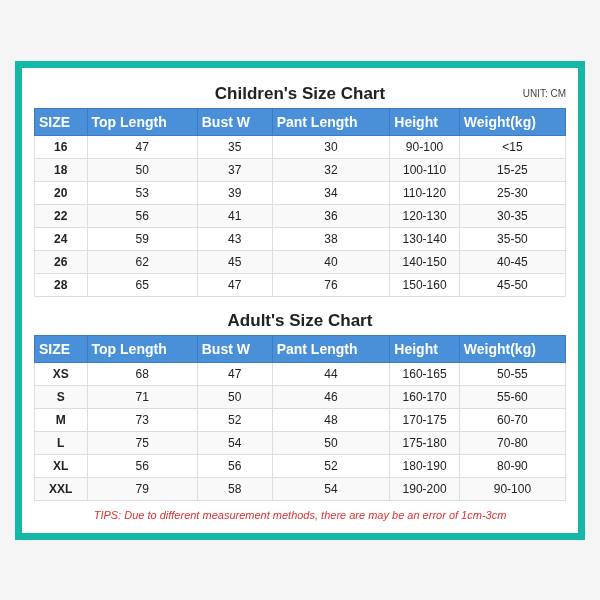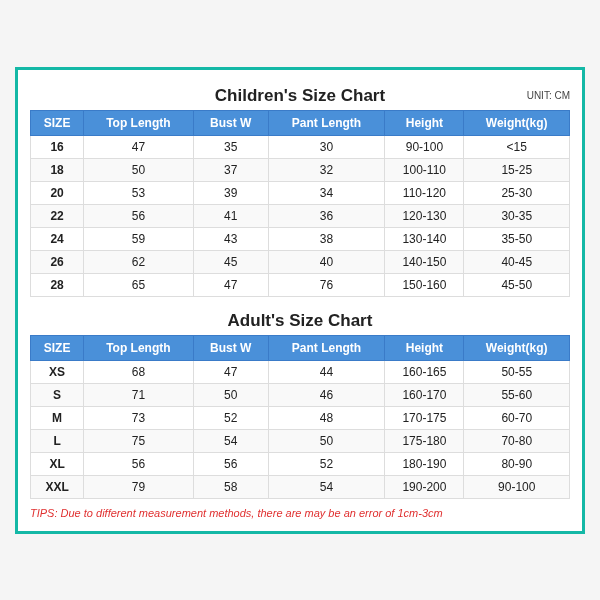--- a/index.html
+++ b/index.html
@@ -7,21 +7,21 @@
       width: 600px;
       height: 600px;
       background: #f5f5f5;
       font-family: Arial, sans-serif;
       display: flex;
       align-items: center;
       justify-content: center;
     }
     .chart-container {
       background: #fff;
-      border: 3px solid #14b8a6;
+      border: 7px solid #14b8a6;
       width: 570px;
       padding: 10px 12px 12px 12px;
     }
     .section-title {
       text-align: center;
       font-size: 17px;
       font-weight: bold;
       color: #222;
       padding: 6px 0 4px 0;
       position: relative;
@@ -36,24 +36,24 @@
       color: #444;
     }
     table {
       width: 100%;
       border-collapse: collapse;
       margin-bottom: 0;
     }
     th {
       background: #4a90d9;
       color: #fff;
-      font-size: 12px;
+      font-size: 14px;
       font-weight: bold;
       padding: 5px 4px;
-      text-align: center;
+      text-align: left;
       border: 1px solid #3a7bc8;
     }
     td {
       font-size: 12px;
       text-align: center;
       padding: 4px 4px;
       border: 1px solid #ddd;
       color: #222;
     }
     tr:nth-child(even) td {
@@ -62,21 +62,21 @@
     tr:nth-child(odd) td {
       background: #fff;
     }
     td:first-child {
       font-weight: bold;
     }
     .section-gap {
       height: 8px;
     }
     .tips {
-      text-align: left;
+      text-align: center;
       font-size: 11px;
       color: #e03030;
       margin-top: 8px;
       font-style: italic;
     }
   </style>
 </head>
 <body>
 
 <div class="chart-container">

